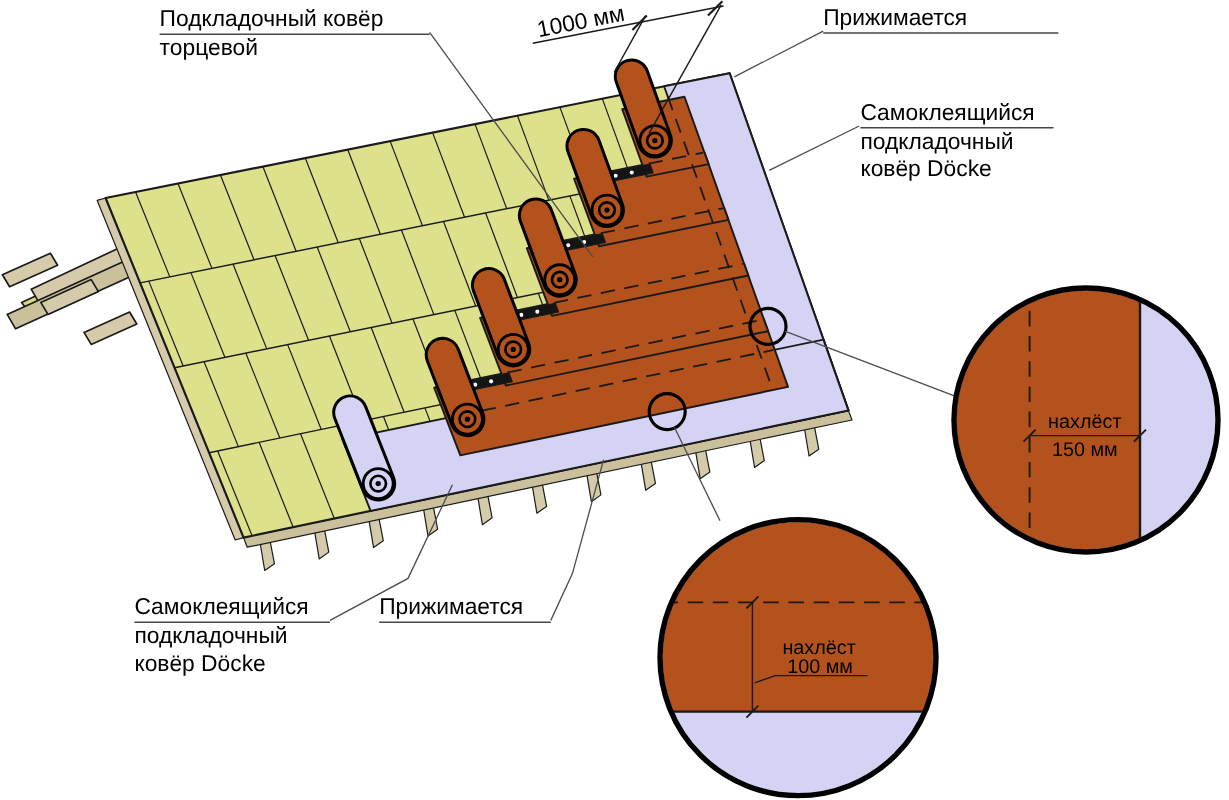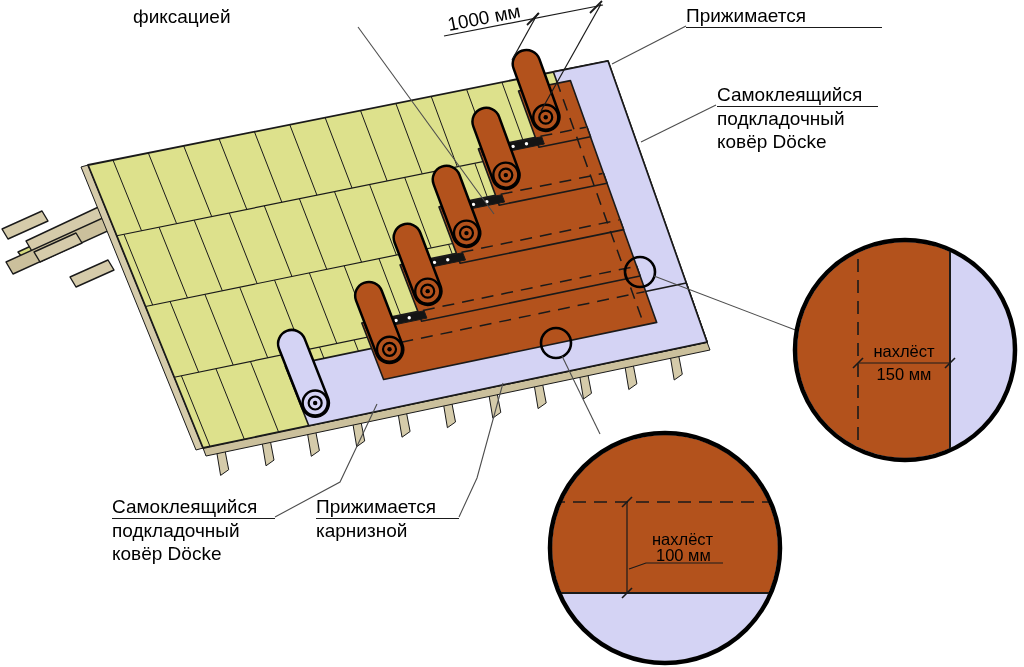--- a/index.html
+++ b/index.html
@@ -235,37 +235,37 @@
         </g>
       <circle cx="665" cy="548" r="115" fill="none" stroke="#000" stroke-width="4.5"></circle>
       <text x="652" y="545" class="dt">нахлёст</text>
       <text x="656" y="561" class="dt">100 мм</text>
     </g>
 
     <text transform="translate(449,31) rotate(-11)" class="dimt">1000 мм</text>
   </svg>
 
   <div class="lbl" style="left:133px;top:5px;">
-    <span style="display:block">фиксацией</span>
+    <span class="u1" style="width:225px;">Подкладочный ковёр</span>
+    <span style="display:block">торцевой</span>
   </div>
 
   <div class="lbl" style="left:686px;top:4px;">
     <span class="u1" style="width:196px;">Прижимается</span>
   </div>
 
   <div class="lbl" style="left:717px;top:83px;">
     <span class="u1" style="width:161px;">Самоклеящийся</span>
     <span style="display:block">подкладочный</span>
     <span style="display:block">ковёр Döcke</span>
   </div>
 
   <div class="lbl" style="left:112px;top:495px;">
     <span class="u1" style="width:163px;">Самоклеящийся</span>
     <span style="display:block">подкладочный</span>
     <span style="display:block">ковёр Döcke</span>
   </div>
 
   <div class="lbl" style="left:316px;top:495px;">
     <span class="u1" style="width:143px;">Прижимается</span>
-    <span style="display:block">карнизной</span>
   </div>
 
 </div>
 
 </body></html>

